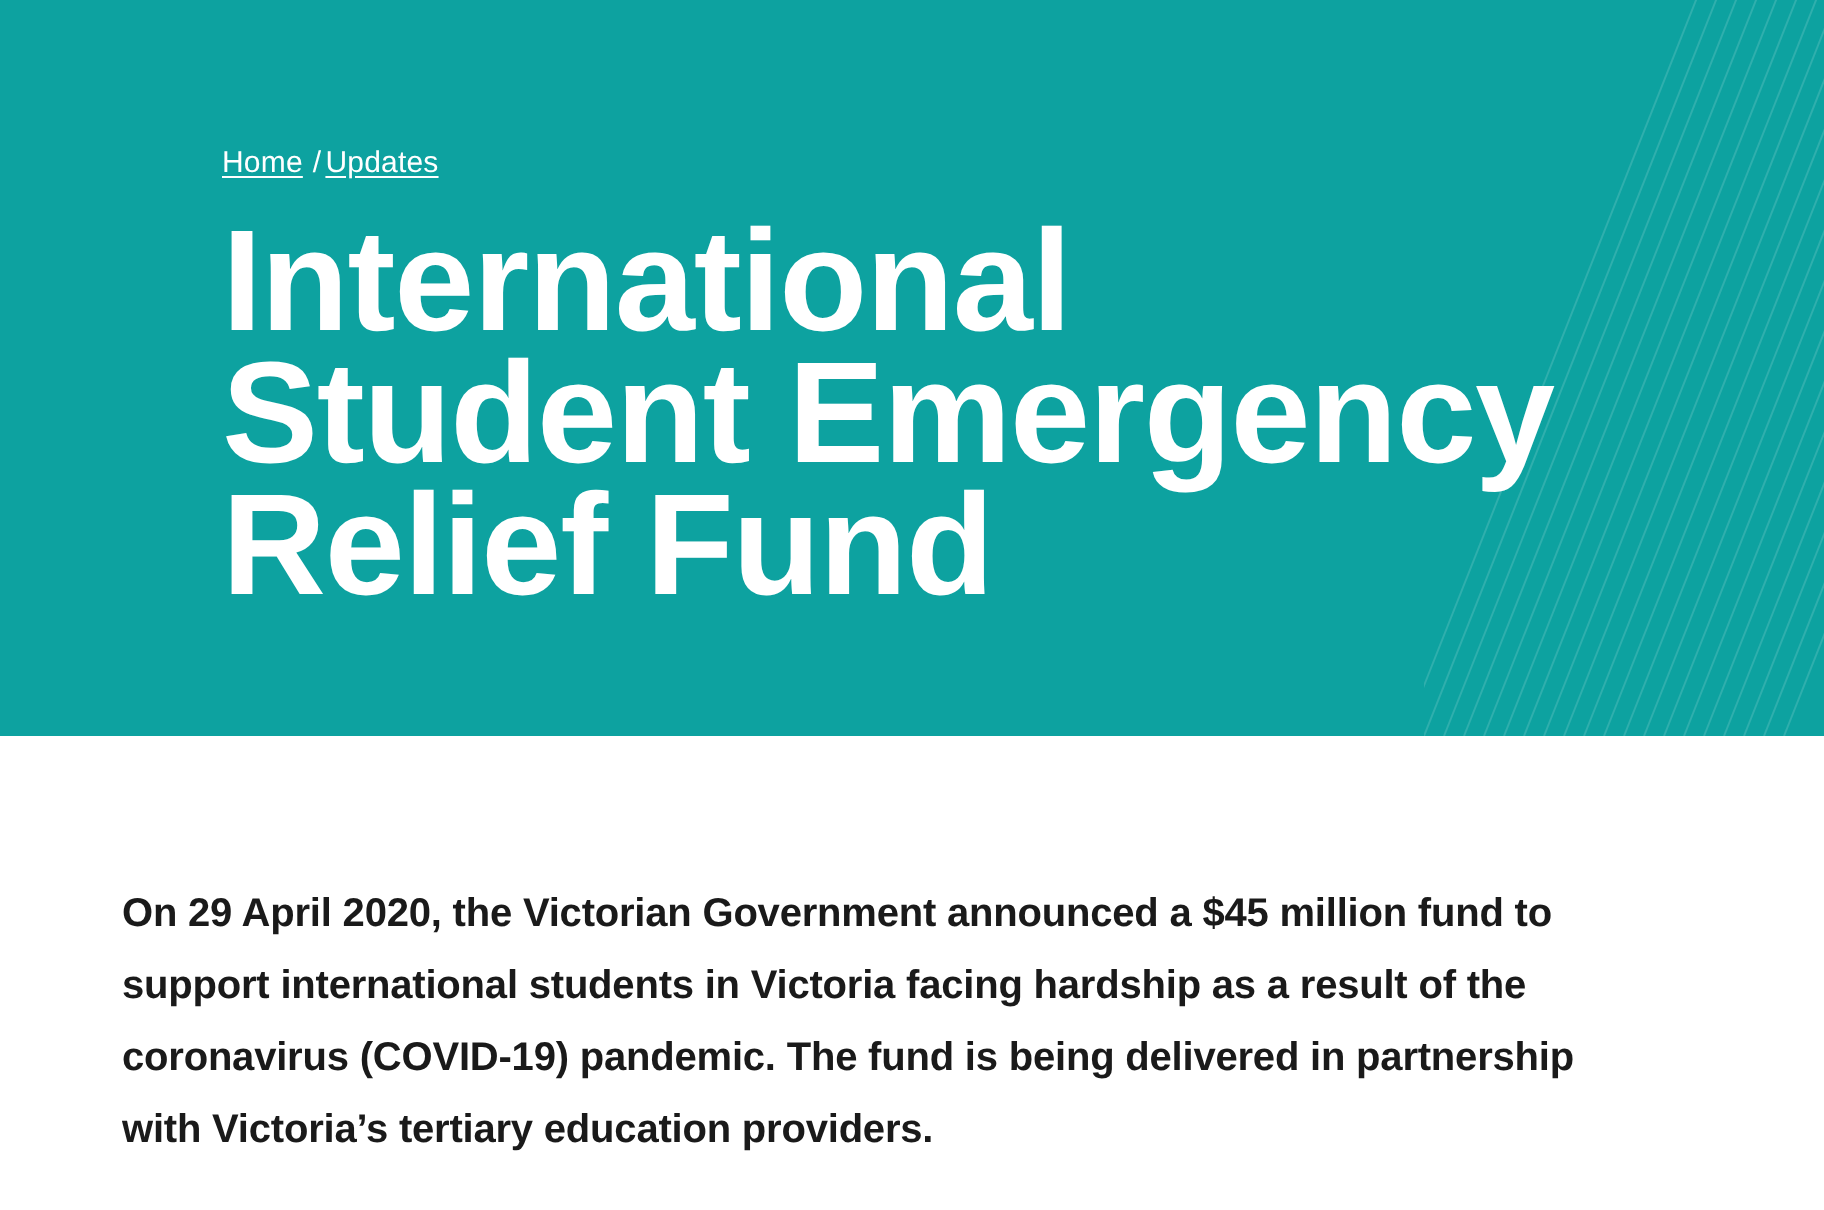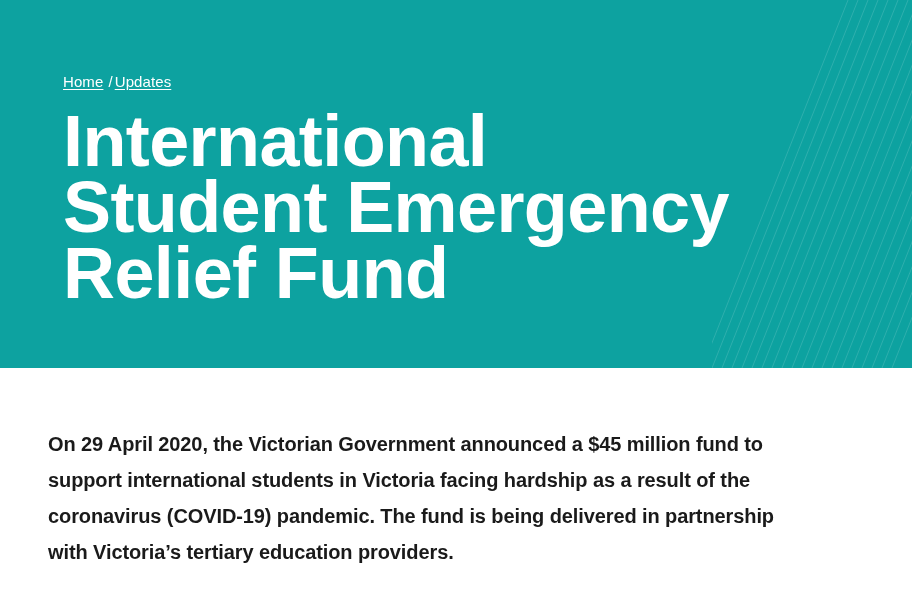--- a/index.html
+++ b/index.html
@@ -37,20 +37,21 @@
     right: 0;
     width: 200px;
     height: 368px;
     pointer-events: none;
   }
 
   .hero-inner {
     position: relative;
     padding: 72px 0 0 63px;
     z-index: 2;
+    margin-left: 48px;
   }
 
   .breadcrumb {
     font-size: 15px;
     line-height: 20px;
     color: #ffffff;
     letter-spacing: .1px;
     margin-bottom: 16px;
   }
   .breadcrumb a {
@@ -72,21 +73,21 @@
     letter-spacing: -0.6px;
     max-width: 700px;
   }
 
   
   .content {
     padding: 58px 0 0 48px;
     background: #ffffff;
   }
   .lead {
-    margin: 0;
+    margin: 13px;
     max-width: 760px;
     color: #1a1a1a;
     font-size: 20px;
     line-height: 36px;
     font-weight: bold;
     letter-spacing: -0.1px;
   }
 </style>
 </head>
 <body>

